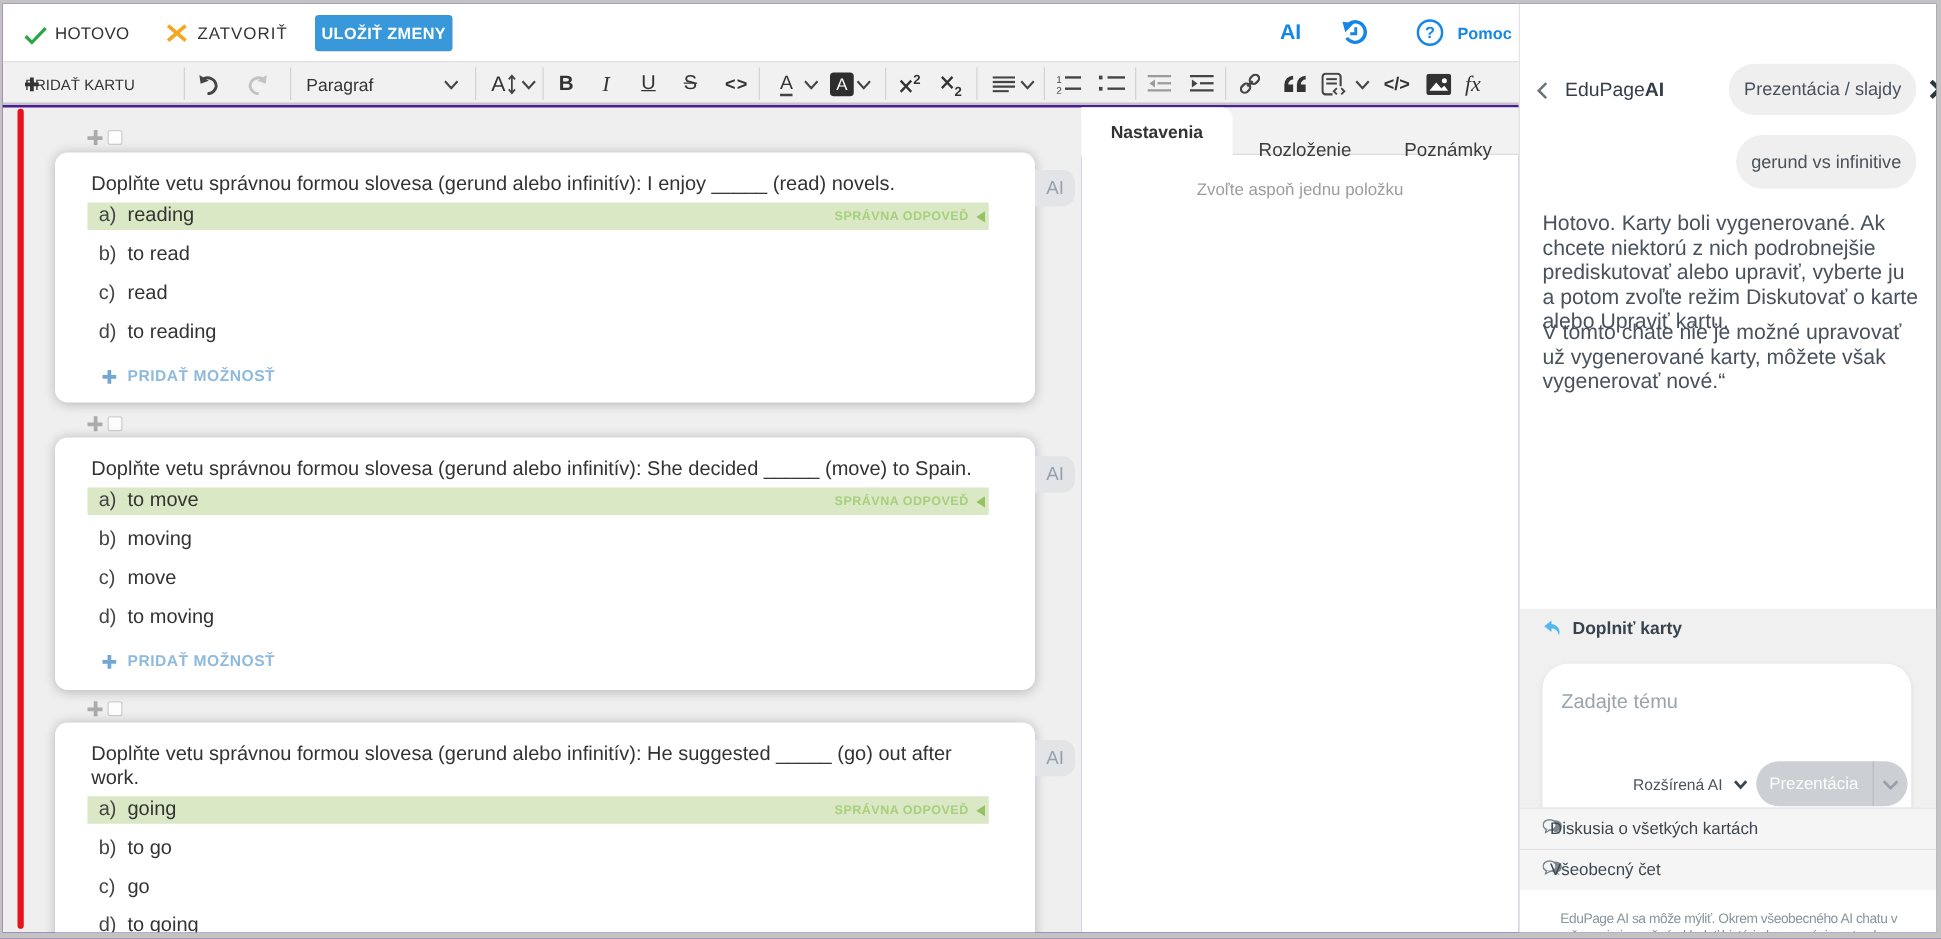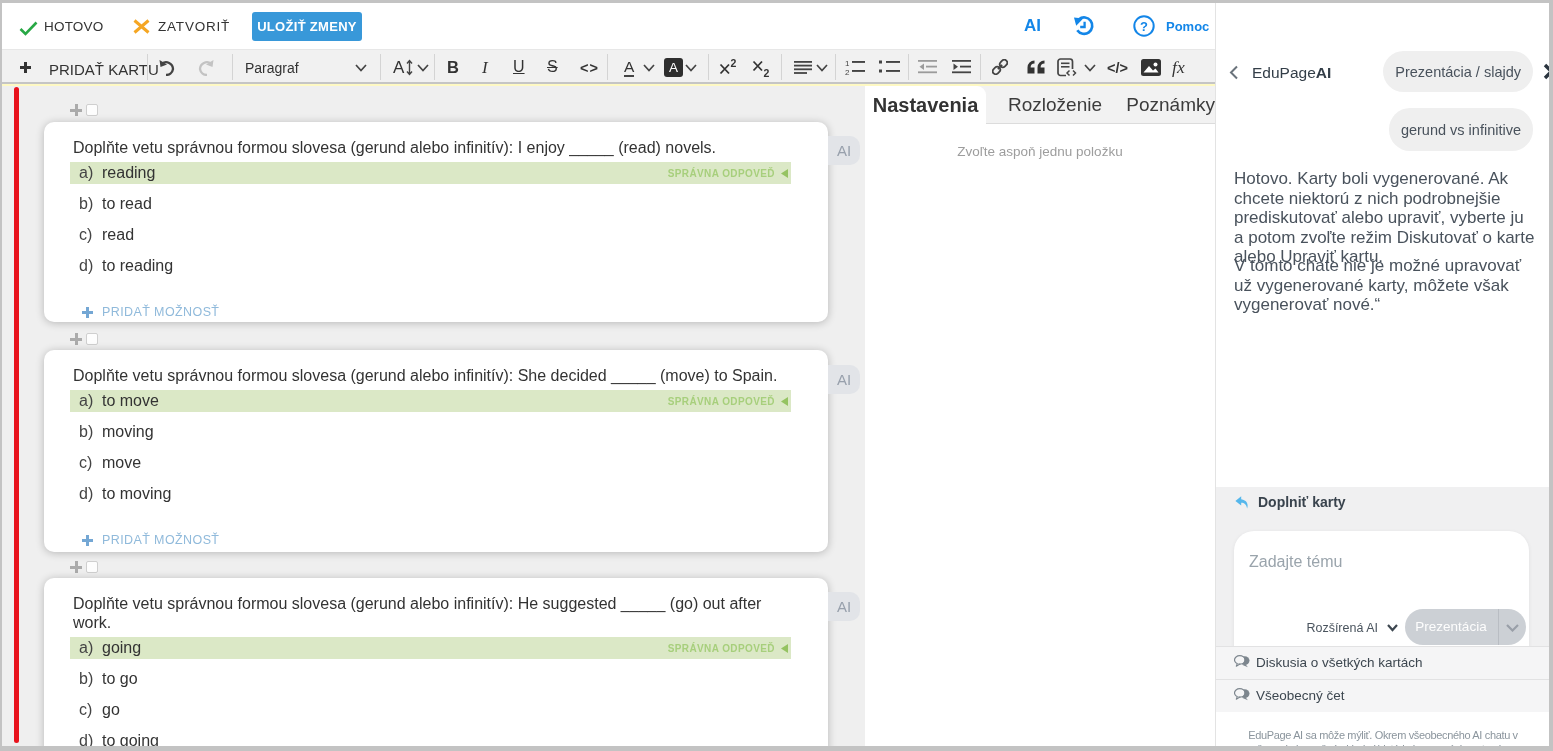--- a/index.html
+++ b/index.html
@@ -1,18 +1,18 @@
 <!DOCTYPE html>
 <html><head>
 <meta charset="utf-8">
 <style>
 * { margin:0; padding:0; box-sizing:border-box; }
 html,body { width:1553px; height:751px; overflow:hidden; }
 body { background:#c3c3c3; font-family:"Liberation Sans",sans-serif; }
-#page { position:absolute; left:2px; top:3px; width:1547px; height:743px; background:#fef9c3; overflow:hidden; }
+#page { position:absolute; left:2px; top:3px; width:1547px; height:743px; background:#4c1d95; overflow:hidden; }
 .abs { position:absolute; }
 
 
 #topbar { position:absolute; left:0; top:0; width:1547px; height:46px; background:#fff; }
 #topbar .tbtn { position:absolute; top:0; height:46px; display:flex; align-items:center; font-size:13.5px; color:#333; letter-spacing:0.2px; }
 #savebtn { position:absolute; left:250px; top:9px; width:110px; height:29px; background:#3898d9; border-radius:3px; color:#fff; font-size:13px; font-weight:700; text-align:center; line-height:29px; letter-spacing:0.3px; }
 .blue { color:#1386e8; }
 
 
 #toolbar { position:absolute; left:0; top:46px; width:1547px; height:35px; background:#f1f1f1; border-top:1px solid #e7e7e7; border-bottom:2px solid #c5c5c5; }
@@ -35,49 +35,49 @@
 
 .card { position:absolute; left:42px; width:784px; background:#fff; border-radius:10px; box-shadow:0 1px 9px rgba(0,0,0,0.24); padding:16px 29px 0 29px; }
 .qtext { font-size:16px; line-height:19px; color:#333; margin-bottom:5px; }
 .arow { position:relative; margin-left:-3px; width:721px; height:22px; margin-top:9px; display:flex; align-items:center; }
 .arow.first { margin-top:0; }
 .arow.green { background:#dcead9; background:#dbe8c6; }
 .alabel { width:32px; padding-left:9px; font-size:16px; color:#444; }
 .atext { font-size:16px; color:#333; }
 .correct { position:absolute; right:3px; top:0; height:22px; display:flex; align-items:center; font-size:10px; font-weight:700; color:#a7cf7c; letter-spacing:0.4px;text-align:center; }
 .correct svg { margin-left:6px; }
-.addopt { margin-left:9px; margin-top:24px; height:22px; display:flex; align-items:center; color:#90badb; font-size:12.5px; font-weight:400; letter-spacing:0.4px; padding-bottom:0; }
+.addopt { margin-left:9px; margin-top:13px; height:22px; display:flex; align-items:center; color:#90badb; font-size:12.5px; font-weight:700; letter-spacing:0.4px; padding-bottom:0; }
 .addopt .p { position:relative; width:11px; height:11px; margin-right:9px; }
 .addopt .p:before { content:""; position:absolute; left:4px; top:0; width:3px; height:11px; background:#74a7d4; }
 .addopt .p:after { content:""; position:absolute; left:0; top:4px; width:11px; height:3px; background:#74a7d4; }
 .aibadge { position:absolute; right:-32px; width:32px; height:29px; background:#e2e4e8; border-radius:0 10px 10px 0; color:#98a0ac; font-size:15px; text-align:center; line-height:29px; }
 
 
 #settings { position:absolute; left:863px; top:0; width:350px; height:660px; background:#fff; }
 #tabstrip { position:absolute; left:0; top:0; width:350px; height:38px; background:#f2f2f2; border-bottom:1px solid #dcdcdc; }
-#tab-active { position:absolute; left:0; top:0; width:121px; height:39px; background:#fff; border-top-right-radius:9px; text-align:center; line-height:38px; font-size:20px; font-weight:700; color:#333; }
-.tab { position:absolute; top:0; height:38px; line-height:38px; font-size:19px; color:#3c3c3c; text-align:right; width:117px; }
+#tab-active { position:absolute; left:0; top:0; width:121px; height:39px; background:#fff; border-top-right-radius:9px; text-align:center; line-height:38px; font-size:14px; font-weight:700; color:#333; }
+.tab { position:absolute; top:16px; height:38px; line-height:38px; font-size:15px; color:#3c3c3c; text-align:center; width:117px; }
 #emptymsg { position:absolute; left:0; top:58px; width:350px; text-align:center; font-size:13.5px; color:#9d9d9d; }
 
 
 #sidebar { position:absolute; left:1213px; top:-83px; width:334px; height:743px; background:#fff; border-left:1px solid #e3e3e3; }
 #sbheader { position:absolute; left:0; top:0; width:334px; height:44px;margin-top:48px; }
 #sbtitle { position:absolute; left:36px; top:13px; font-size:15.5px; color:#333e48; }
 .bubble { position:absolute; right:16px; height:41px; background:#efefef; border-radius:21px; display:flex; align-items:center; padding:0 12px; font-size:14.5px; color:#49525c; }
 .para { position:absolute; left:18px; width:302px; font-size:17px; line-height:19.5px; color:#49525c; }
 #graysec { position:absolute; left:0; top:484px; width:334px; height:159px; background:#f0f0f1; }
 #dkt { position:absolute; left:42px; top:491px; font-size:14px; font-weight:700; color:#39434d; }
 #inputbox { position:absolute; left:18px; top:528px; width:295px; height:138px; background:#fff; border-radius:20px; box-shadow:0 1px 4px rgba(0,0,0,0.07); }
 #placeholder { position:absolute; left:33px; top:538px; font-size:16px; color:#9aa4ac; }
 #rozai { position:absolute; font-size:12.5px; color:#4a545e; }
 #genbtn { width:121px; height:36px; background:#ccd0d5; border-radius:18px; color:#fdfdfd; font-size:13.5px; }
 #genbtn .txt { position:absolute; left:0; top:0; width:92px; height:36px; line-height:36px; text-align:center; }
 #genbtn .div { position:absolute; left:93px; top:0; width:1px; height:36px; background:#b9bdc3; }
 .sbrow { position:absolute; left:0; width:334px; height:33px; background:#f5f5f6; border-top:1px solid #e2e2e3; }
-.sbrow .rtxt { position:absolute; left:40px; top:8px; font-size:13.5px; color:#3d4750; }
+.sbrow .rtxt { position:absolute; left:24px; top:8px; font-size:13.5px; color:#3d4750; }
 #footnote { position:absolute; left:0; top:709px; width:334px; height:34px; background:#fff; text-align:center; }
 #footnote div { font-size:11px; letter-spacing:-0.35px; line-height:14px; color:#8b959d; }
 </style>
 </head>
 <body>
 <div id="page">
 
   <div id="topbar">
     <svg class="abs" style="left:17px;top:18px" width="19" height="15" viewBox="0 0 19 15">
         <path d="M1.5 8 L6.5 13 L17.5 1.5" fill="none" stroke="#28a845" stroke-width="2.6"></path>
@@ -96,21 +96,21 @@
       </svg>
     <svg class="abs" style="left:1131px;top:12px" width="22" height="22" viewBox="0 0 22 22">
         <circle cx="11" cy="11" r="9.7" fill="none" stroke="#1386e8" stroke-width="2"></circle>
         <text x="11" y="15.5" text-anchor="middle" font-size="13" font-weight="700" fill="#1386e8" font-family="Liberation Sans">?</text>
       </svg>
     <div class="abs blue" style="left:1164px;top:16px;font-size:13px;font-weight:700;">Pomoc</div>
   </div>
 
   <div id="toolbar">
     <span class="ti plusdark" style="left:18px;top:12px"></span>
-    <span class="ti" style="left:47px;top:11px;font-size:15px;">PRIDAŤ KARTU</span>
+    <span class="ti" style="left:18px;top:11px;font-size:12px;">PRIDAŤ KARTU</span>
     <span class="sep" style="left:145px"></span>
     <svg class="ti" style="left:156px;top:9px" width="19" height="17" viewBox="0 0 19 17">
         <path d="M4 4.5 a7 7 0 0 1 11 5.5 a7 7 0 0 1 -7 6" fill="none" stroke="#444" stroke-width="2.3"></path>
         <path d="M1.5 1 L2.5 8 L9 5.5 Z" fill="#444"></path>
       </svg>
     <svg class="ti" style="left:194px;top:9px" width="19" height="17" viewBox="0 0 19 17">
         <path d="M15 4.5 a7 7 0 0 0 -11 5.5 a7 7 0 0 0 7 6" fill="none" stroke="#c3c3c3" stroke-width="2.3"></path>
         <path d="M17.5 1 L16.5 8 L10 5.5 Z" fill="#c3c3c3"></path>
       </svg>
     <span class="sep" style="left:230px"></span>

